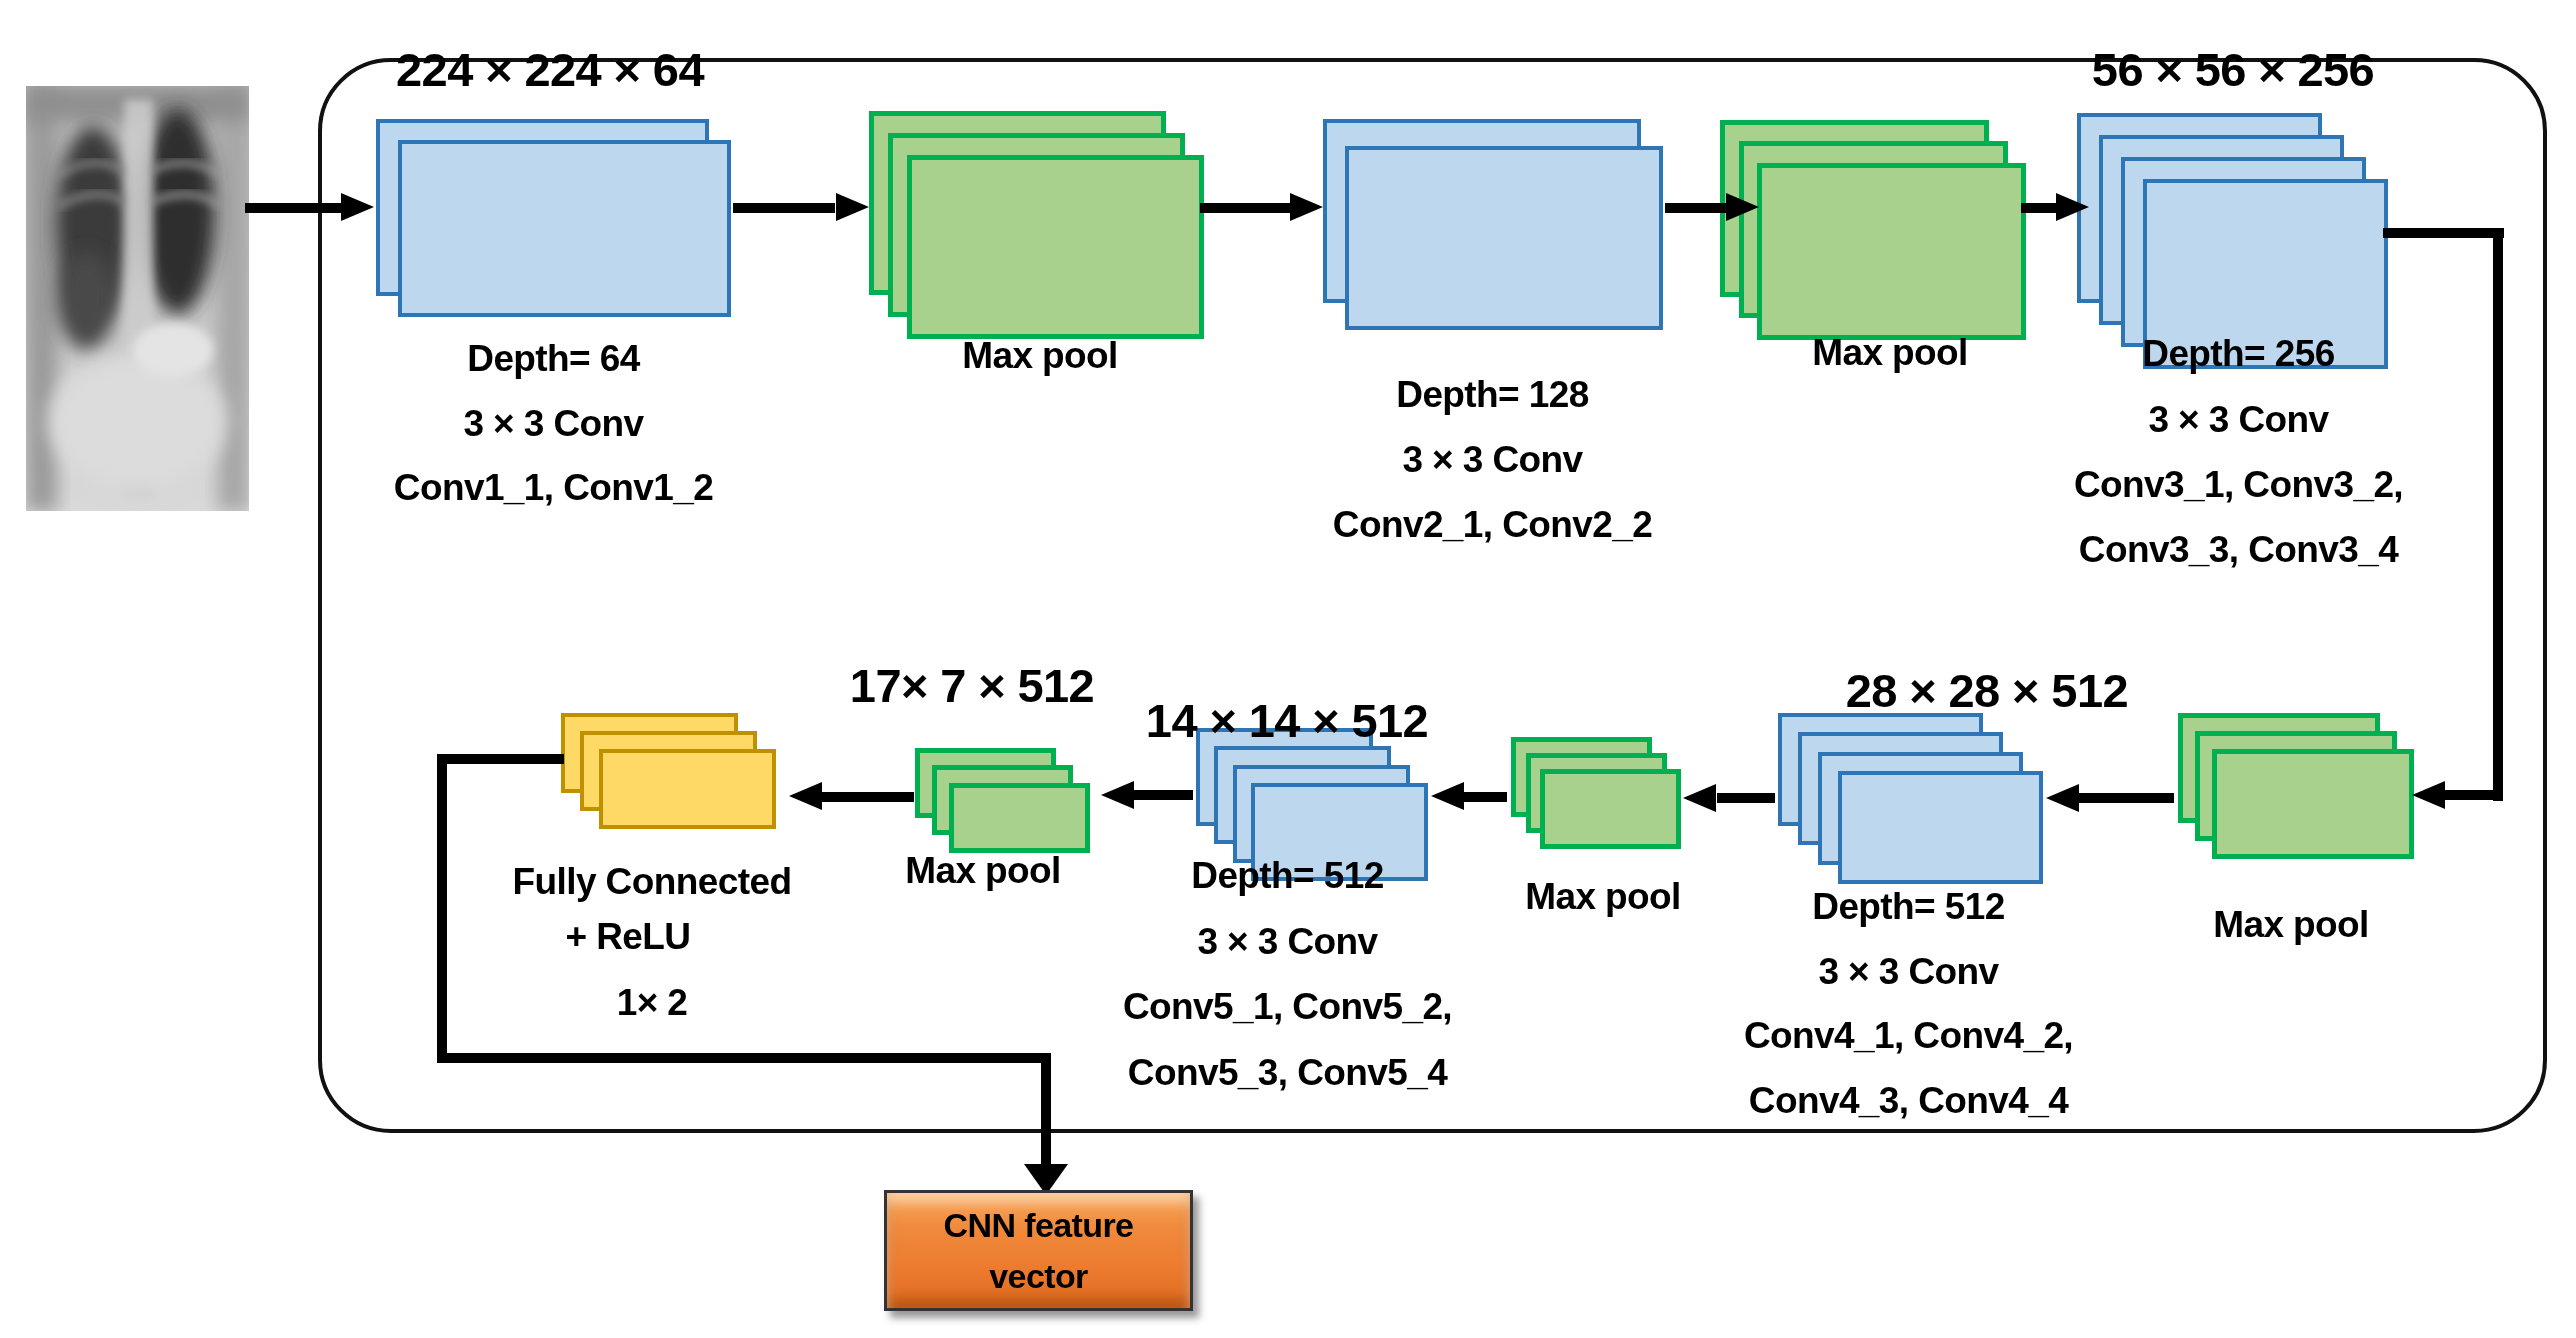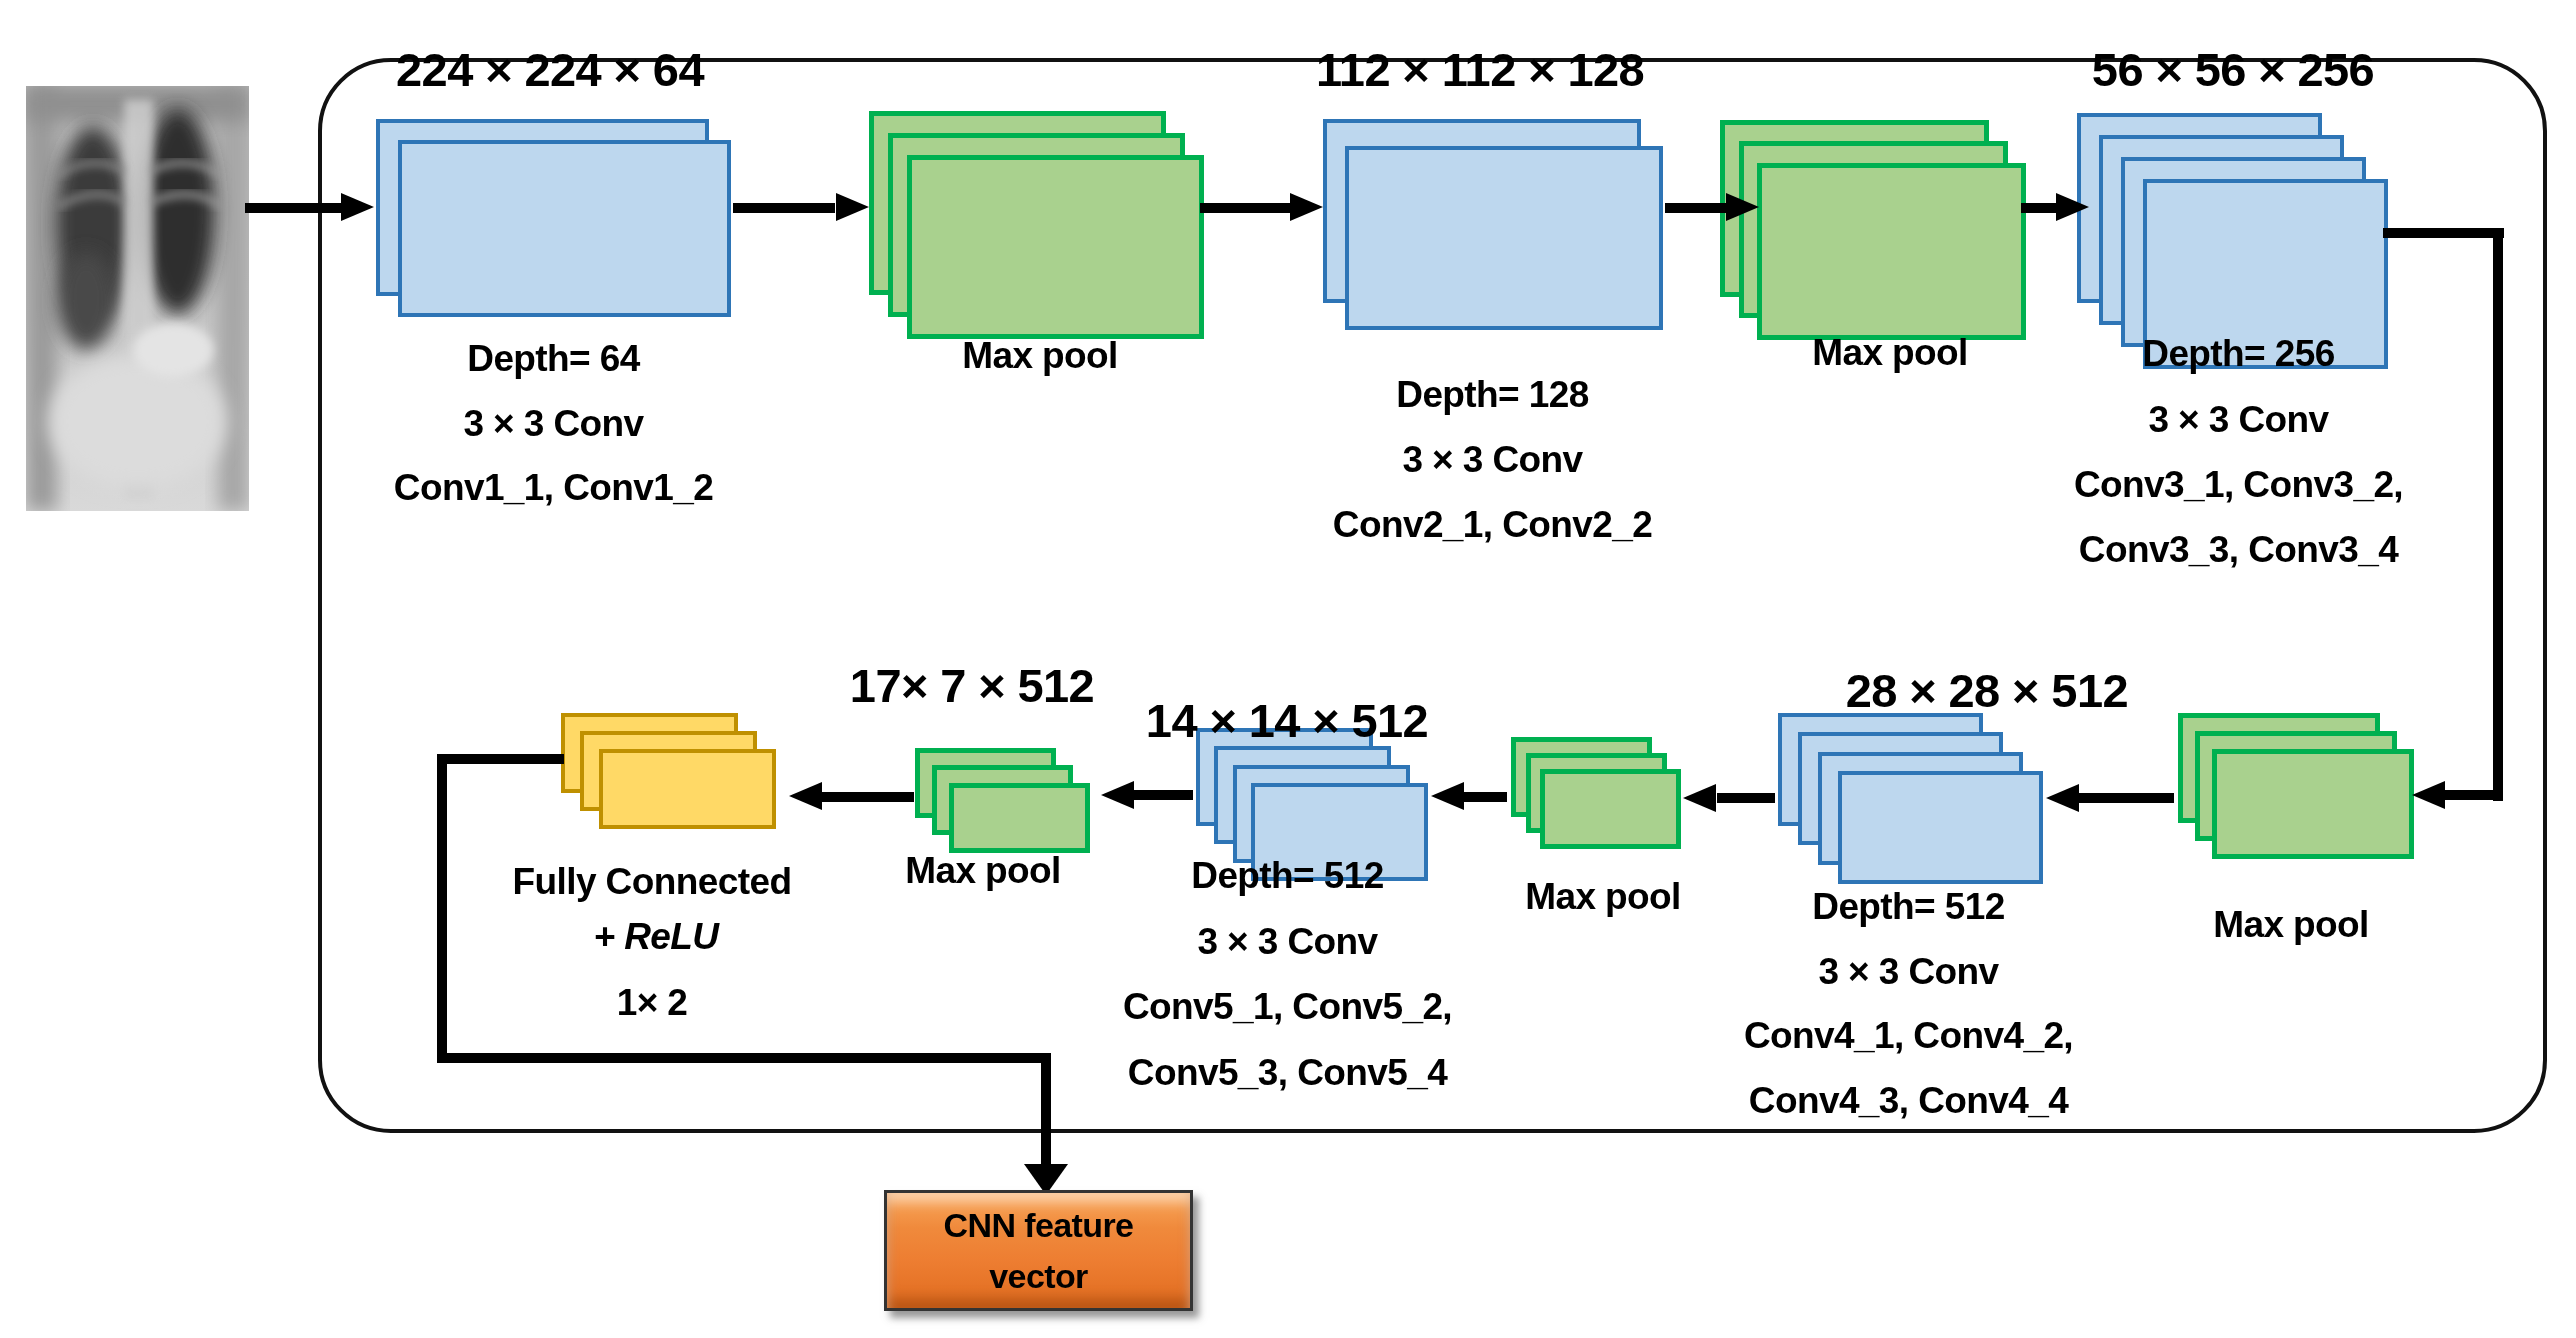--- a/index.html
+++ b/index.html
@@ -144,21 +144,20 @@
     <div class="layer fc" style="left:599px;top:749px;width:177px;height:80px;"></div>
   </div>
 
   <div class="lbl dim" style="left:330px;top:43px;width:440px;">224 × 224 × 64</div>
   <div class="lbl txt" style="left:309px;top:338px;width:489px;">Depth= 64</div>
   <div class="lbl txt" style="left:309px;top:403px;width:489px;">3 × 3 Conv</div>
   <div class="lbl txt" style="left:309px;top:467px;width:489px;">Conv1_1, Conv1_2</div>
 
   <div class="lbl txt" style="left:887px;top:335px;width:306px;">Max pool</div>
 
-  <div class="lbl dim" style="left:1260px;top:43px;width:440px;">112 × 112 × 128</div>
   <div class="lbl txt" style="left:1248px;top:374px;width:489px;">Depth= 128</div>
   <div class="lbl txt" style="left:1248px;top:439px;width:489px;">3 × 3 Conv</div>
   <div class="lbl txt" style="left:1248px;top:504px;width:489px;">Conv2_1, Conv2_2</div>
 
   <div class="lbl txt" style="left:1737px;top:332px;width:306px;">Max pool</div>
 
   <div class="lbl dim" style="left:2013px;top:43px;width:440px;">56 × 56 × 256</div>
   <div class="lbl txt" style="left:2006px;top:333px;width:465px;">Depth= 256</div>
   <div class="lbl txt" style="left:2006px;top:399px;width:465px;">3 × 3 Conv</div>
   <div class="lbl txt" style="left:2006px;top:464px;width:465px;">Conv3_1, Conv3_2,</div>
@@ -177,21 +176,21 @@
   <div class="lbl dim" style="left:1067px;top:694px;width:440px;">14 × 14 × 512</div>
   <div class="lbl txt" style="left:1043px;top:855px;width:489px;">Depth= 512</div>
   <div class="lbl txt" style="left:1043px;top:921px;width:489px;">3 × 3 Conv</div>
   <div class="lbl txt" style="left:1043px;top:986px;width:489px;">Conv5_1, Conv5_2,</div>
   <div class="lbl txt" style="left:1043px;top:1052px;width:489px;">Conv5_3, Conv5_4</div>
 
   <div class="lbl dim" style="left:752px;top:659px;width:440px;">17× 7 × 512</div>
   <div class="lbl txt" style="left:830px;top:850px;width:306px;">Max pool</div>
 
   <div class="lbl txt" style="left:438px;top:861px;width:428px;">Fully Connected</div>
-  <div class="lbl txt" style="left:442px;top:916px;width:428px;font-style:italic;">+ ReLU</div>
+  <div class="lbl txt" style="left:414px;top:916px;width:428px;">+ ReLU</div>
   <div class="lbl txt" style="left:438px;top:982px;width:428px;">1× 2</div>
 
   <div>
     <div class="shaft" style="left:245px;top:203px;width:97px;height:9.8px;"></div>
     <div class="tri tri-r" style="left:341px;top:193px;"></div>
   </div>
   <div>
     <div class="shaft" style="left:733px;top:203px;width:102px;height:9.8px;"></div>
     <div class="tri tri-r" style="left:836px;top:193px;"></div>
   </div>

